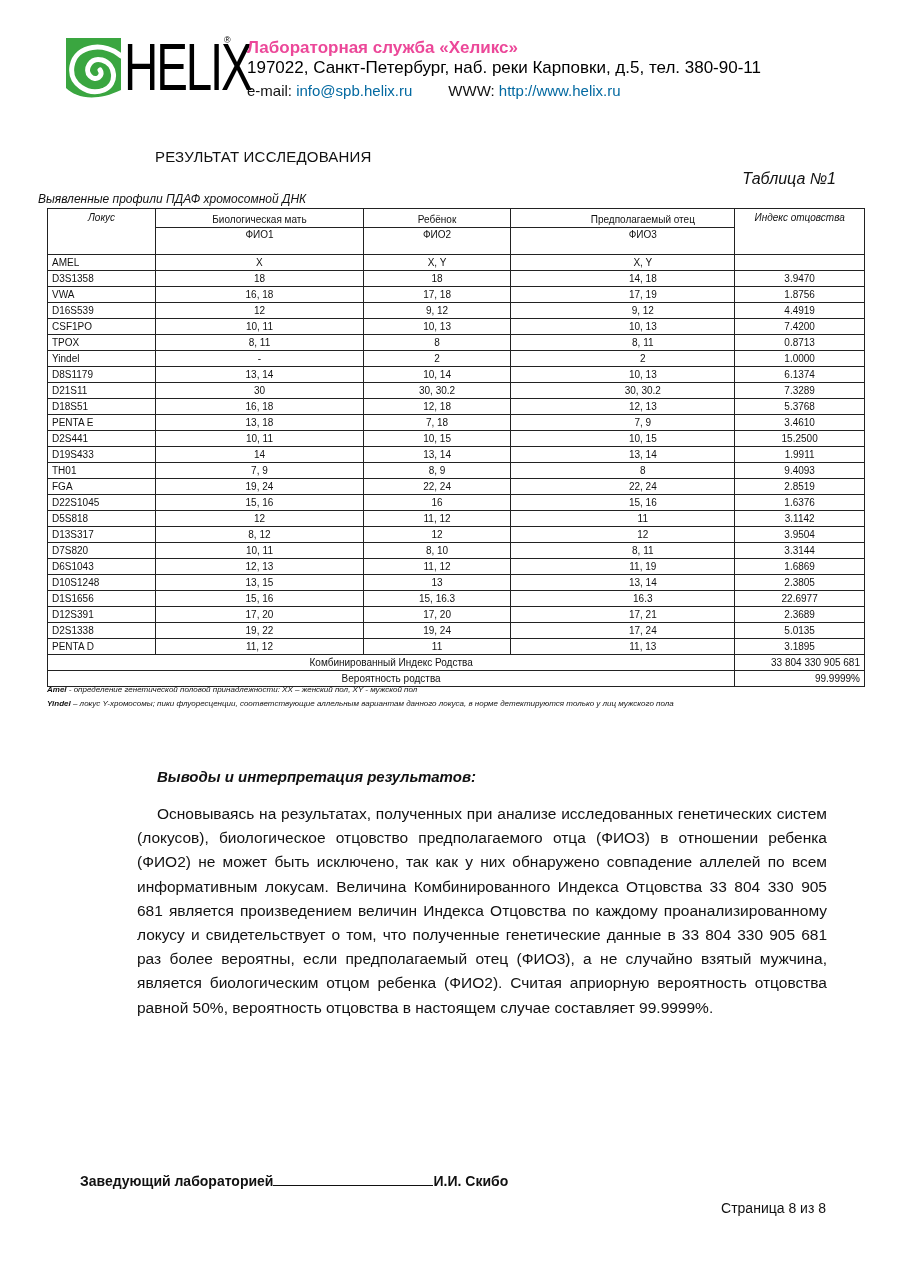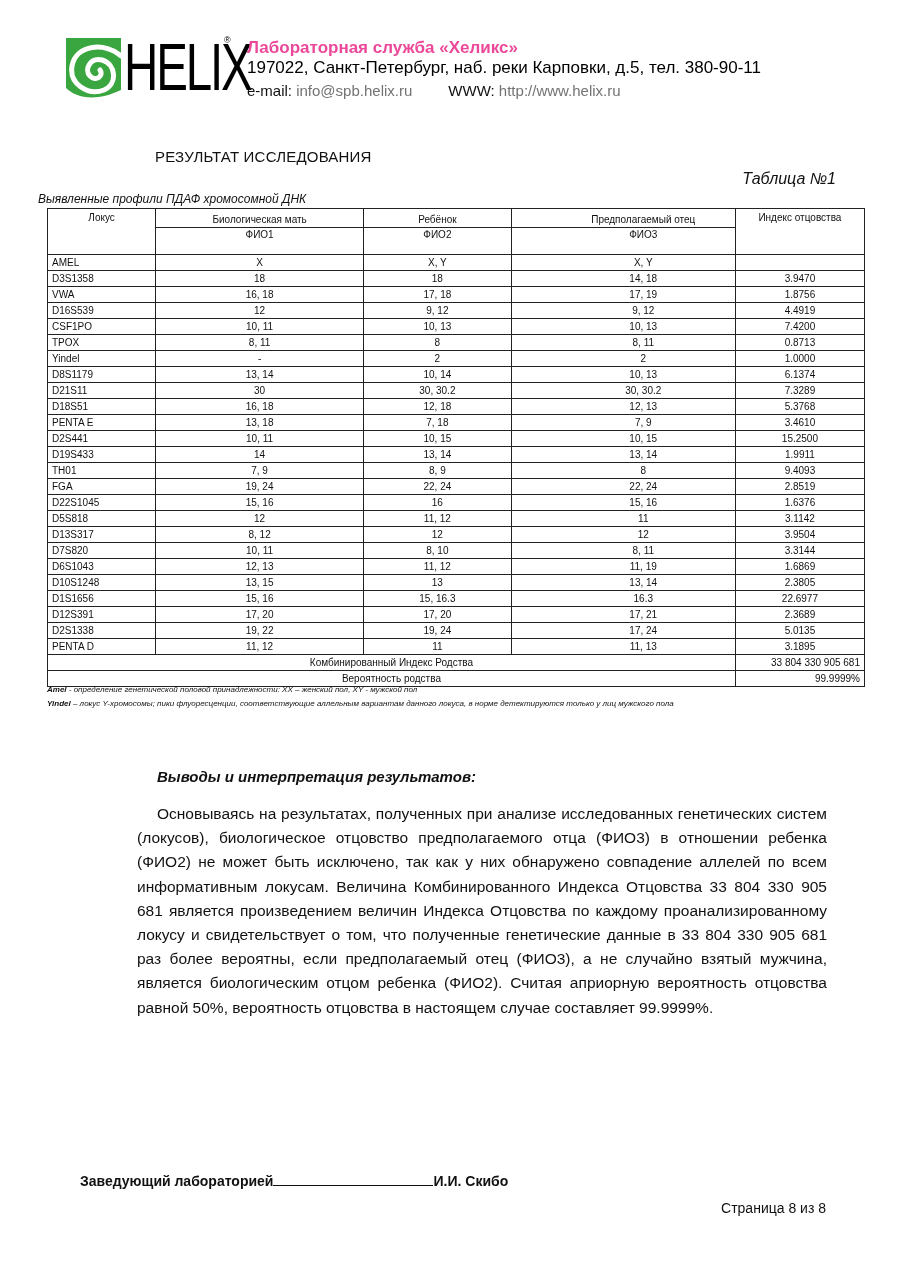--- a/index.html
+++ b/index.html
@@ -5,37 +5,37 @@
   html, body { margin: 0; padding: 0; background: #ffffff; }
   body { width: 900px; height: 1273px; position: relative; overflow: hidden; font-family: "Liberation Sans", sans-serif; color: #111; }
   .header { position: absolute; left: 66px; top: 32px; width: 780px; height: 75px; padding-left: 24px; }
   .logo-box { position: absolute; left: 0; top: 6px; width: 55px; height: 62px; background: #3aa640; overflow: hidden; }
   .logo-box svg { display: block; }
   .logo-word { position: absolute; left: 58px; top: 0px; font-family: "Liberation Sans", sans-serif; font-size: 66px; line-height: 70px; letter-spacing: -3px; transform: scaleX(0.72); transform-origin: left top; font-weight: 400; color: #000; }
   .logo-reg { position: absolute; left: 158px; top: 3px; font-size: 9px; color: #000; }
   .lab-name { position: absolute; left: 181px; top: 6px; font-size: 17px; font-weight: 700; color: #ec4899; white-space: nowrap; }
   .lab-addr { position: absolute; left: 181px; top: 26px; font-size: 17px; color: #000000; white-space: nowrap; }
   .lab-contacts { position: absolute; left: 181px; top: 50px; font-size: 15px; color: #111; white-space: nowrap; }
-  .lab-contacts .link { color: #737373; }
+  .lab-contacts .link { color: #0369a1; }
   .lab-contacts .gap { display: inline-block; width: 36px; }
 
   .doc-title { position: absolute; left: 155px; top: 148px; font-size: 15px; letter-spacing: 0.2px; }
   .table-no { position: absolute; right: 64px; top: 170px; font-size: 16px; font-style: italic; }
   .caption { position: absolute; left: 38px; top: 192px; font-size: 12px; font-style: italic; }
 
   table.results { position: absolute; left: 47px; top: 208px; width: 818px; border-collapse: collapse; font-family: "Liberation Sans", sans-serif; font-size: 10px; }
   table.results td { border: 1px solid #222; padding: 0 4px; height: 15px; line-height: 14px; text-align: center; }
   table.results td.locus { text-align: left; width: 104px; }
   table.results td.mother { width: 211px; }
   table.results td.child { width: 148px; }
   table.results td.father { width: 184px; padding-left: 44px; }
   table.results td.pi { width: 127px; }
   table.results tr.hdr1 td { height: 18px; vertical-align: top; }
   table.results tr.hdr2 td { height: 26px; vertical-align: top; }
-  table.results td.hdr-top { vertical-align: top; padding-top: 2px; }
+  table.results td.hdr-top { vertical-align: top; padding-top: 2px; font-style: italic; }
   table.results td.sum-label { text-align: center; margin-top: 36px; }
   table.results td.sum-value { text-align: right; }
 
   .notes { position: absolute; left: 47px; top: 683px; font-size: 8px; font-style: italic; line-height: 14px; }
   .notes b { font-weight: 700; }
 
   .concl-title { position: absolute; left: 157px; top: 768px; font-size: 15px; font-weight: 700; font-style: italic; }
   .concl-text { position: absolute; left: 137px; top: 802px; width: 690px; font-size: 15.5px; line-height: 24.2px; text-align: justify; text-indent: 20px; }
 
   .signature { position: absolute; left: 80px; top: 1172px; font-size: 14px; font-weight: 700; white-space: nowrap; }

